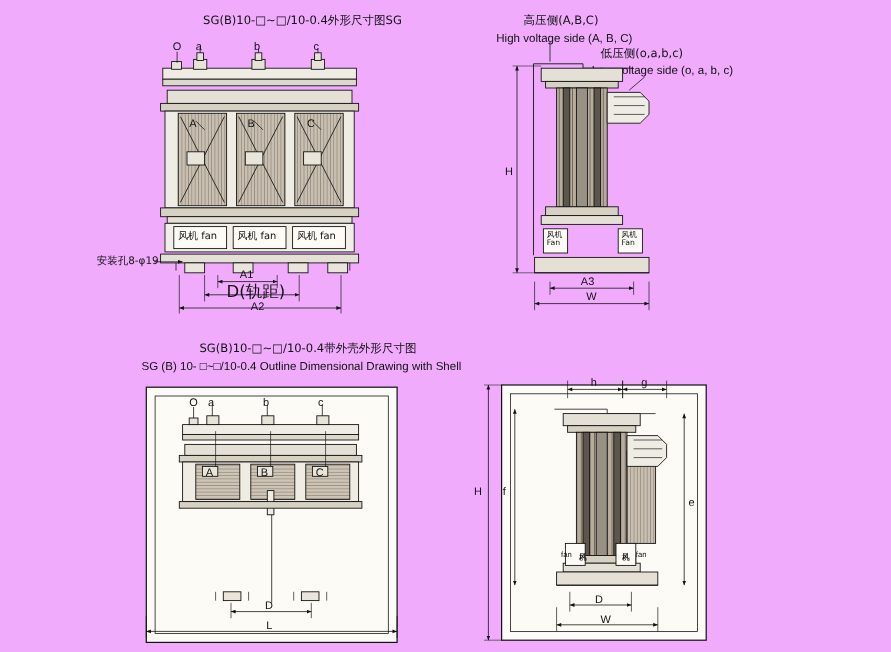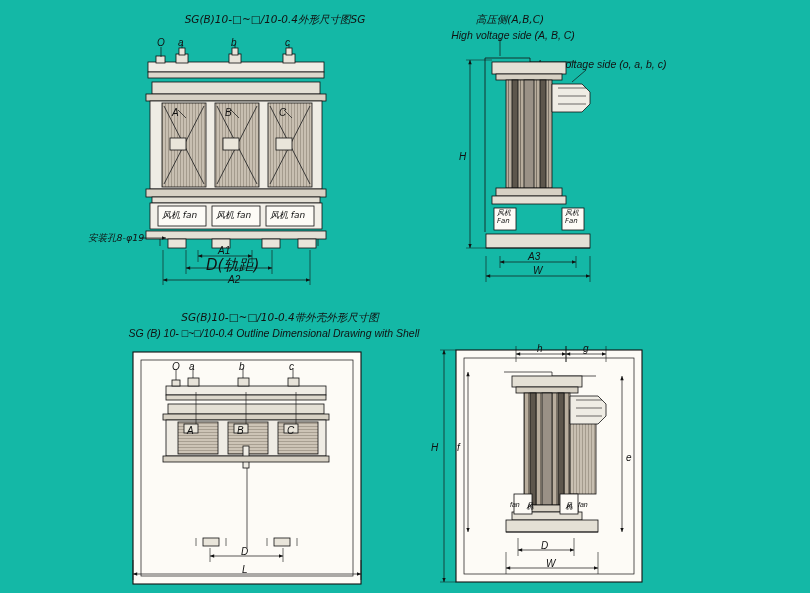--- a/index.html
+++ b/index.html
@@ -1,33 +1,34 @@
 <!DOCTYPE html>
 <html><head>
 <meta charset="utf-8">
 <style>
   html,body{margin:0;padding:0;background:#fdfbf6;}
   body{width:810px;height:593px;position:relative;font-family:"Liberation Sans",sans-serif;color:#111;overflow:hidden;}
-  .page{position:absolute;inset:0;background:#14b8a6;font-style:italic;}
+  .page{position:absolute;inset:0;background:#f0abfc;}
   .lbl{position:absolute;white-space:nowrap;font-size:10px;line-height:1.35;color:#111;}
   .lbl.cn{font-family:"DejaVu Sans",sans-serif;}
   .ttl{position:absolute;white-space:nowrap;font-size:10.5px;line-height:1.5;text-align:center;color:#111;}
   .tiny{font-size:7px;}
   .vsvg{position:absolute;left:0;top:0;}
 </style>
 </head>
 <body>
 
 <div class="page">
 
   <div class="ttl cn" style="left:110px;top:12px;width:330px;font-family:'DejaVu Sans',sans-serif;">SG(B)10-□~□/10-0.4外形尺寸图SG</div>
 
   <div class="ttl" style="left:418px;top:28px;width:190px;">High voltage side (A, B, C)</div>
   <div class="ttl cn" style="left:420px;top:12px;width:180px;font-family:'DejaVu Sans',sans-serif;">高压侧(A,B,C)</div>
 
+  <div class="ttl cn" style="left:546px;top:42px;width:160px;text-align:left;font-family:'DejaVu Sans',sans-serif;">低压侧(o,a,b,c)</div>
   <div class="ttl" style="left:538px;top:57px;width:200px;text-align:left;">Low voltage side (o, a, b, c)</div>
 
   <div class="ttl cn" style="left:110px;top:310px;width:340px;font-family:'DejaVu Sans',sans-serif;">SG(B)10-□~□/10-0.4带外壳外形尺寸图</div>
   <div class="ttl" style="left:74px;top:326px;width:400px;">SG (B) 10- □~□/10-0.4 Outline Dimensional Drawing with Shell</div>
 
   <svg class="vsvg" width="810" height="593">
     <defs>
       <pattern id="lam" width="3" height="3" patternUnits="userSpaceOnUse">
         <rect width="3" height="3" fill="#c8bfb1"></rect>
         <path d="M0 0 L0 3" stroke="#6e6357" stroke-width="0.8"></path>

